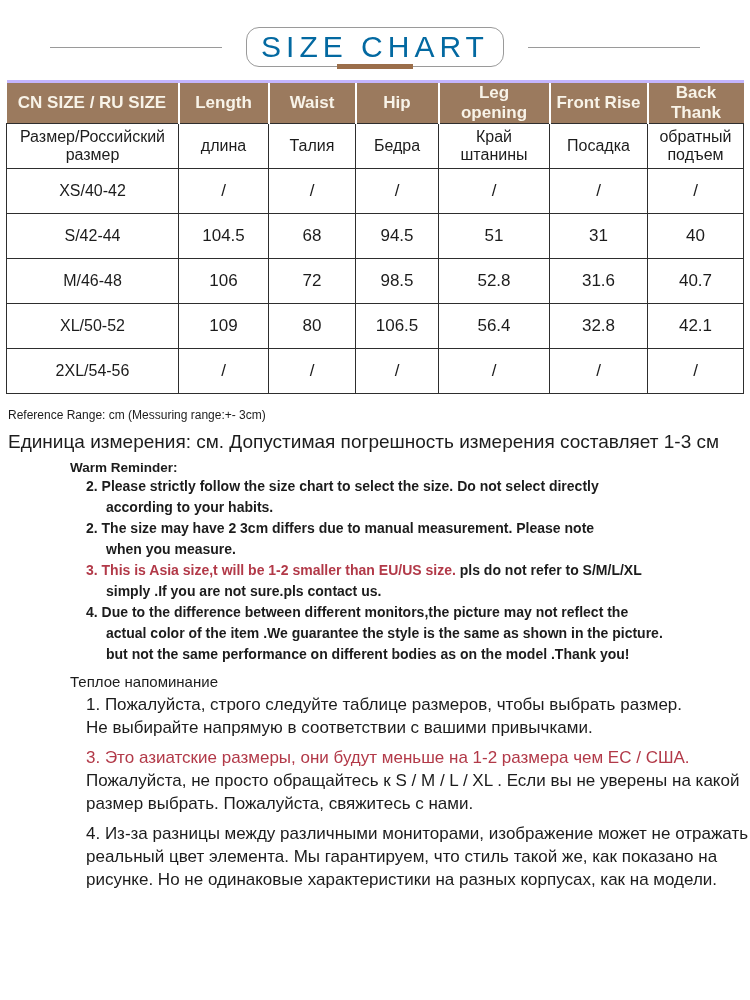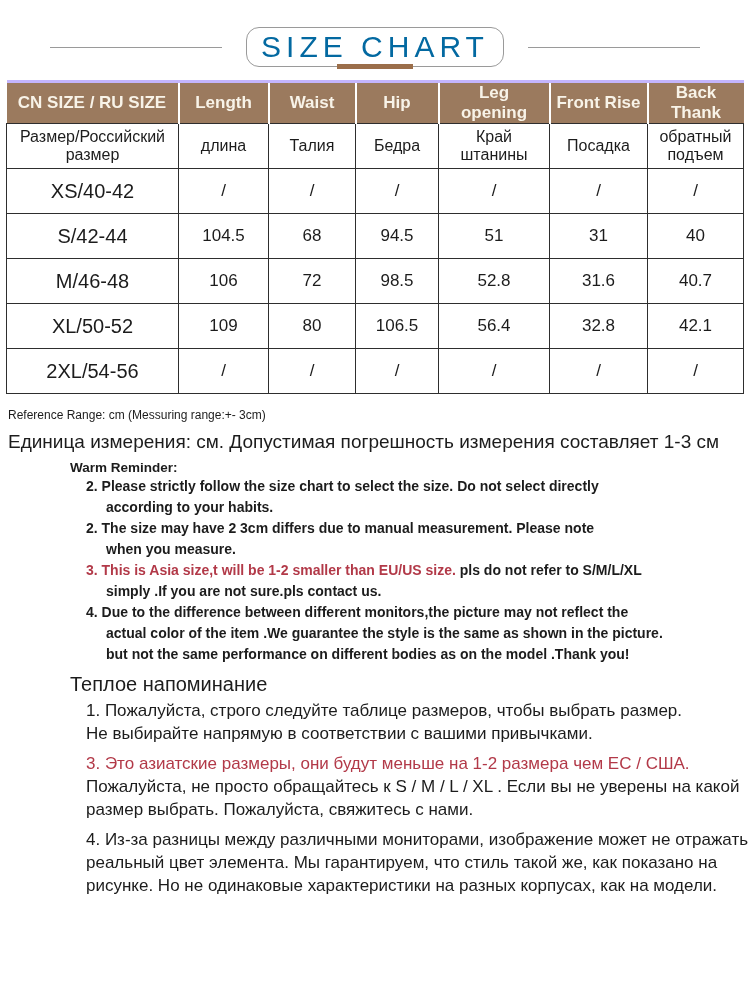--- a/index.html
+++ b/index.html
@@ -22,31 +22,31 @@
   
   table { border-collapse:collapse; table-layout:fixed; width:737px; margin:13px auto 0; border-top:3px solid #c4b5fd; }
   th, td { text-align:center; vertical-align:middle; padding:0 4px; }
   .head-en th {
     background:var(--brown); color:#f8f3e8; font-size:17px; font-weight:700;
     height:40px; border-left:2px solid #ffffff;
   }
   .head-en th:first-child { border-left:none; }
   .head-ru td { height:45px; font-size:16px; line-height:1.12; border:1px solid var(--border); }
   tbody td { height:45px; border:1px solid var(--border); }
-  .size-cell { font-size:20px; }
+  .size-cell { font-size:16px; }
   .val-cell { font-size:17px; }
 
   
   .notes { margin:14px 0 0 8px; }
   .ref-en { font-weight:400; font-size:12px; }
   .ref-ru { font-size:19px; margin-top:9px; }
   .warm-en { font-weight:700; font-size:13.5px; margin:7px 0 1px 62px; }
   .en-list { margin-left:78px; font-size:14px; font-weight:600; line-height:21px; }
   .en-list .note-line.cont { padding-left:20px; }
-  .warm-ru { font-size:20px; margin:8px 0 3px 62px; }
+  .warm-ru { font-size:15px; margin:8px 0 3px 62px; }
   .ru-list { margin-left:78px; font-size:17px; line-height:23px; }
   .ru-list .note-item { margin-bottom:7px; }
   .note-line { white-space:nowrap; }
   .red { color:var(--red); }
 </style>
 </head>
 <body>
 
 <div class="title-row">
   <div class="hline"></div>

